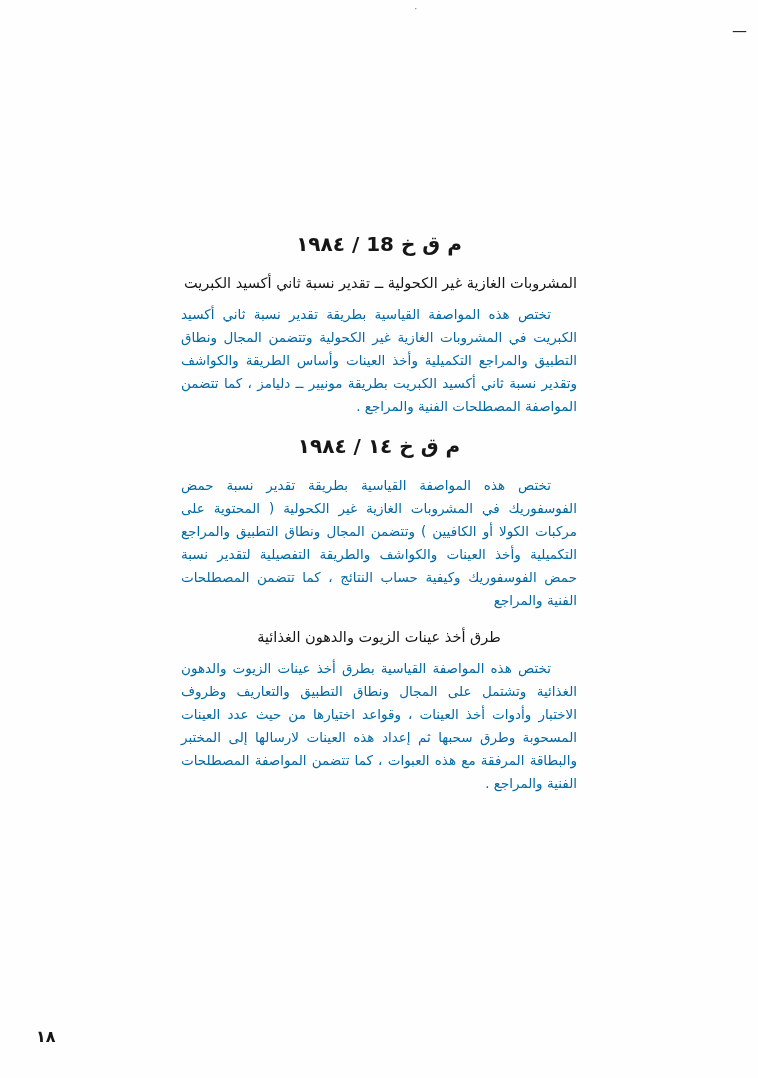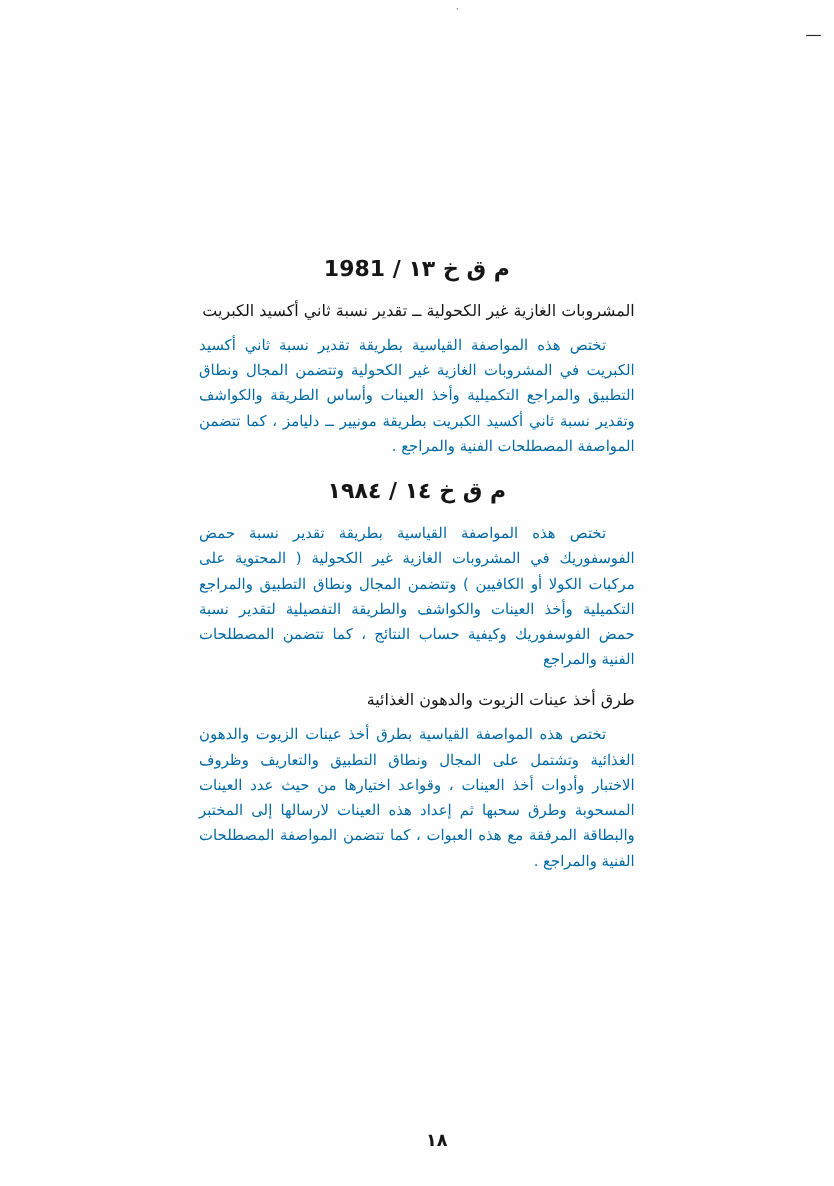--- a/index.html
+++ b/index.html
@@ -56,56 +56,56 @@
   }
   .std-title {
     font-size: 14.5px;
     font-weight: normal;
     text-align: right;
     margin: 0 0 9px 0;
     line-height: 22px;
     color: #161616;
   }
   .std-title.centered {
-    text-align: right;
+    text-align: center;
   }
   .std-body {
     font-size: 13.5px;
     line-height: 23px;
     text-align: justify;
     text-indent: 26px;
     margin: 0 0 14px 0;
     color: #0369a1;
   }
   .page-number {
     position: absolute;
     bottom: 32px;
     left: 0;
     right: 0;
-    text-align: center;
+    text-align: left;
     font-size: 16px;
     font-weight: bold;
     color: #161616;
     direction: rtl;
     margin-left: 36px;
   }
 </style>
 </head>
 <body>
 
 <div class="page">
 
   <span class="top-dot">·</span>
 
   <span class="corner-dash">—</span>
 
   <main class="content">
 
     <section class="std-section">
-      <h2 class="std-number">م ق خ ١٣ / 1981</h2>
+      <h2 class="std-number">م ق خ 18 / ١٩٨٤</h2>
       <h3 class="std-title">المشروبات الغازية غير الكحولية ــ تقدير نسبة ثاني أكسيد الكبريت</h3>
       <p class="std-body">تختص هذه المواصفة القياسية بطريقة تقدير نسبة ثاني أكسيد الكبريت في المشروبات الغازية غير الكحولية وتتضمن المجال ونطاق التطبيق والمراجع التكميلية وأخذ العينات وأساس الطريقة والكواشف وتقدير نسبة ثاني أكسيد الكبريت بطريقة مونيير ــ دليامز ، كما تتضمن المواصفة المصطلحات الفنية والمراجع .</p>
     </section>
 
     <section class="std-section">
       <h2 class="std-number">م ق خ ١٤ / ١٩٨٤</h2>
       <p class="std-body">تختص هذه المواصفة القياسية بطريقة تقدير نسبة حمض الفوسفوريك في المشروبات الغازية غير الكحولية ( المحتوية على مركبات الكولا أو الكافيين ) وتتضمن المجال ونطاق التطبيق والمراجع التكميلية وأخذ العينات والكواشف والطريقة التفصيلية لتقدير نسبة حمض الفوسفوريك وكيفية حساب النتائج ، كما تتضمن المصطلحات الفنية والمراجع</p>
     </section>
 
     <section class="std-section">

